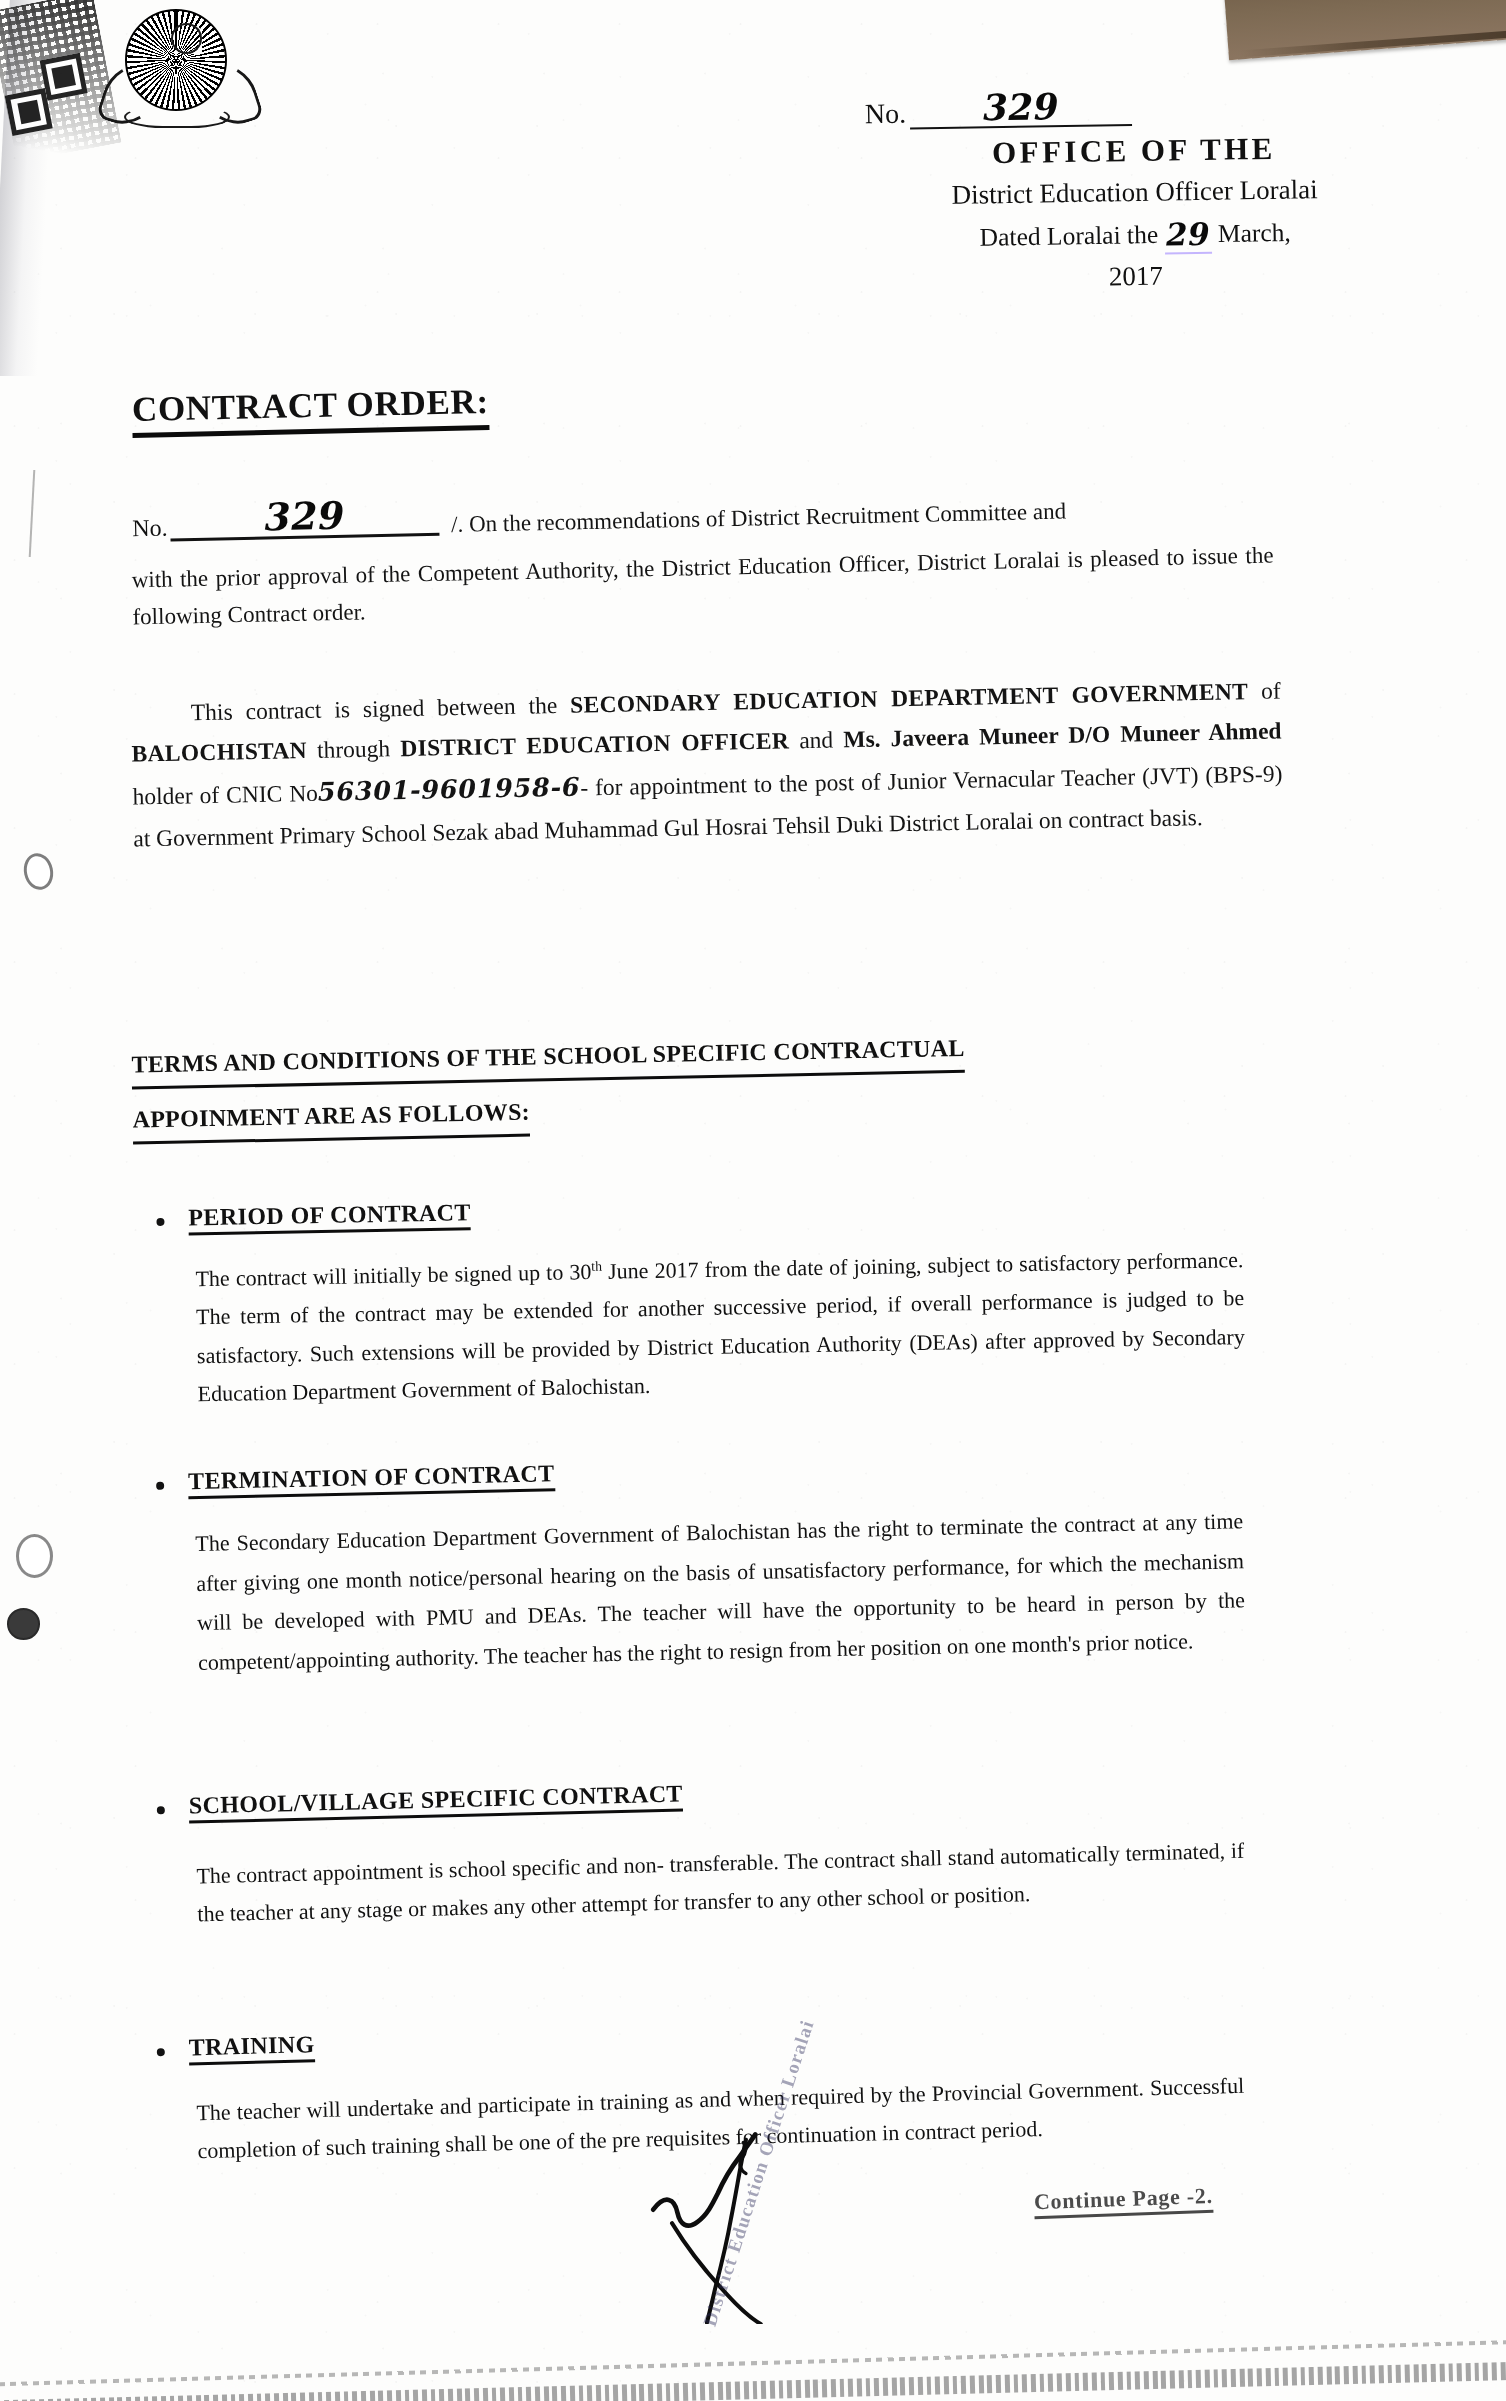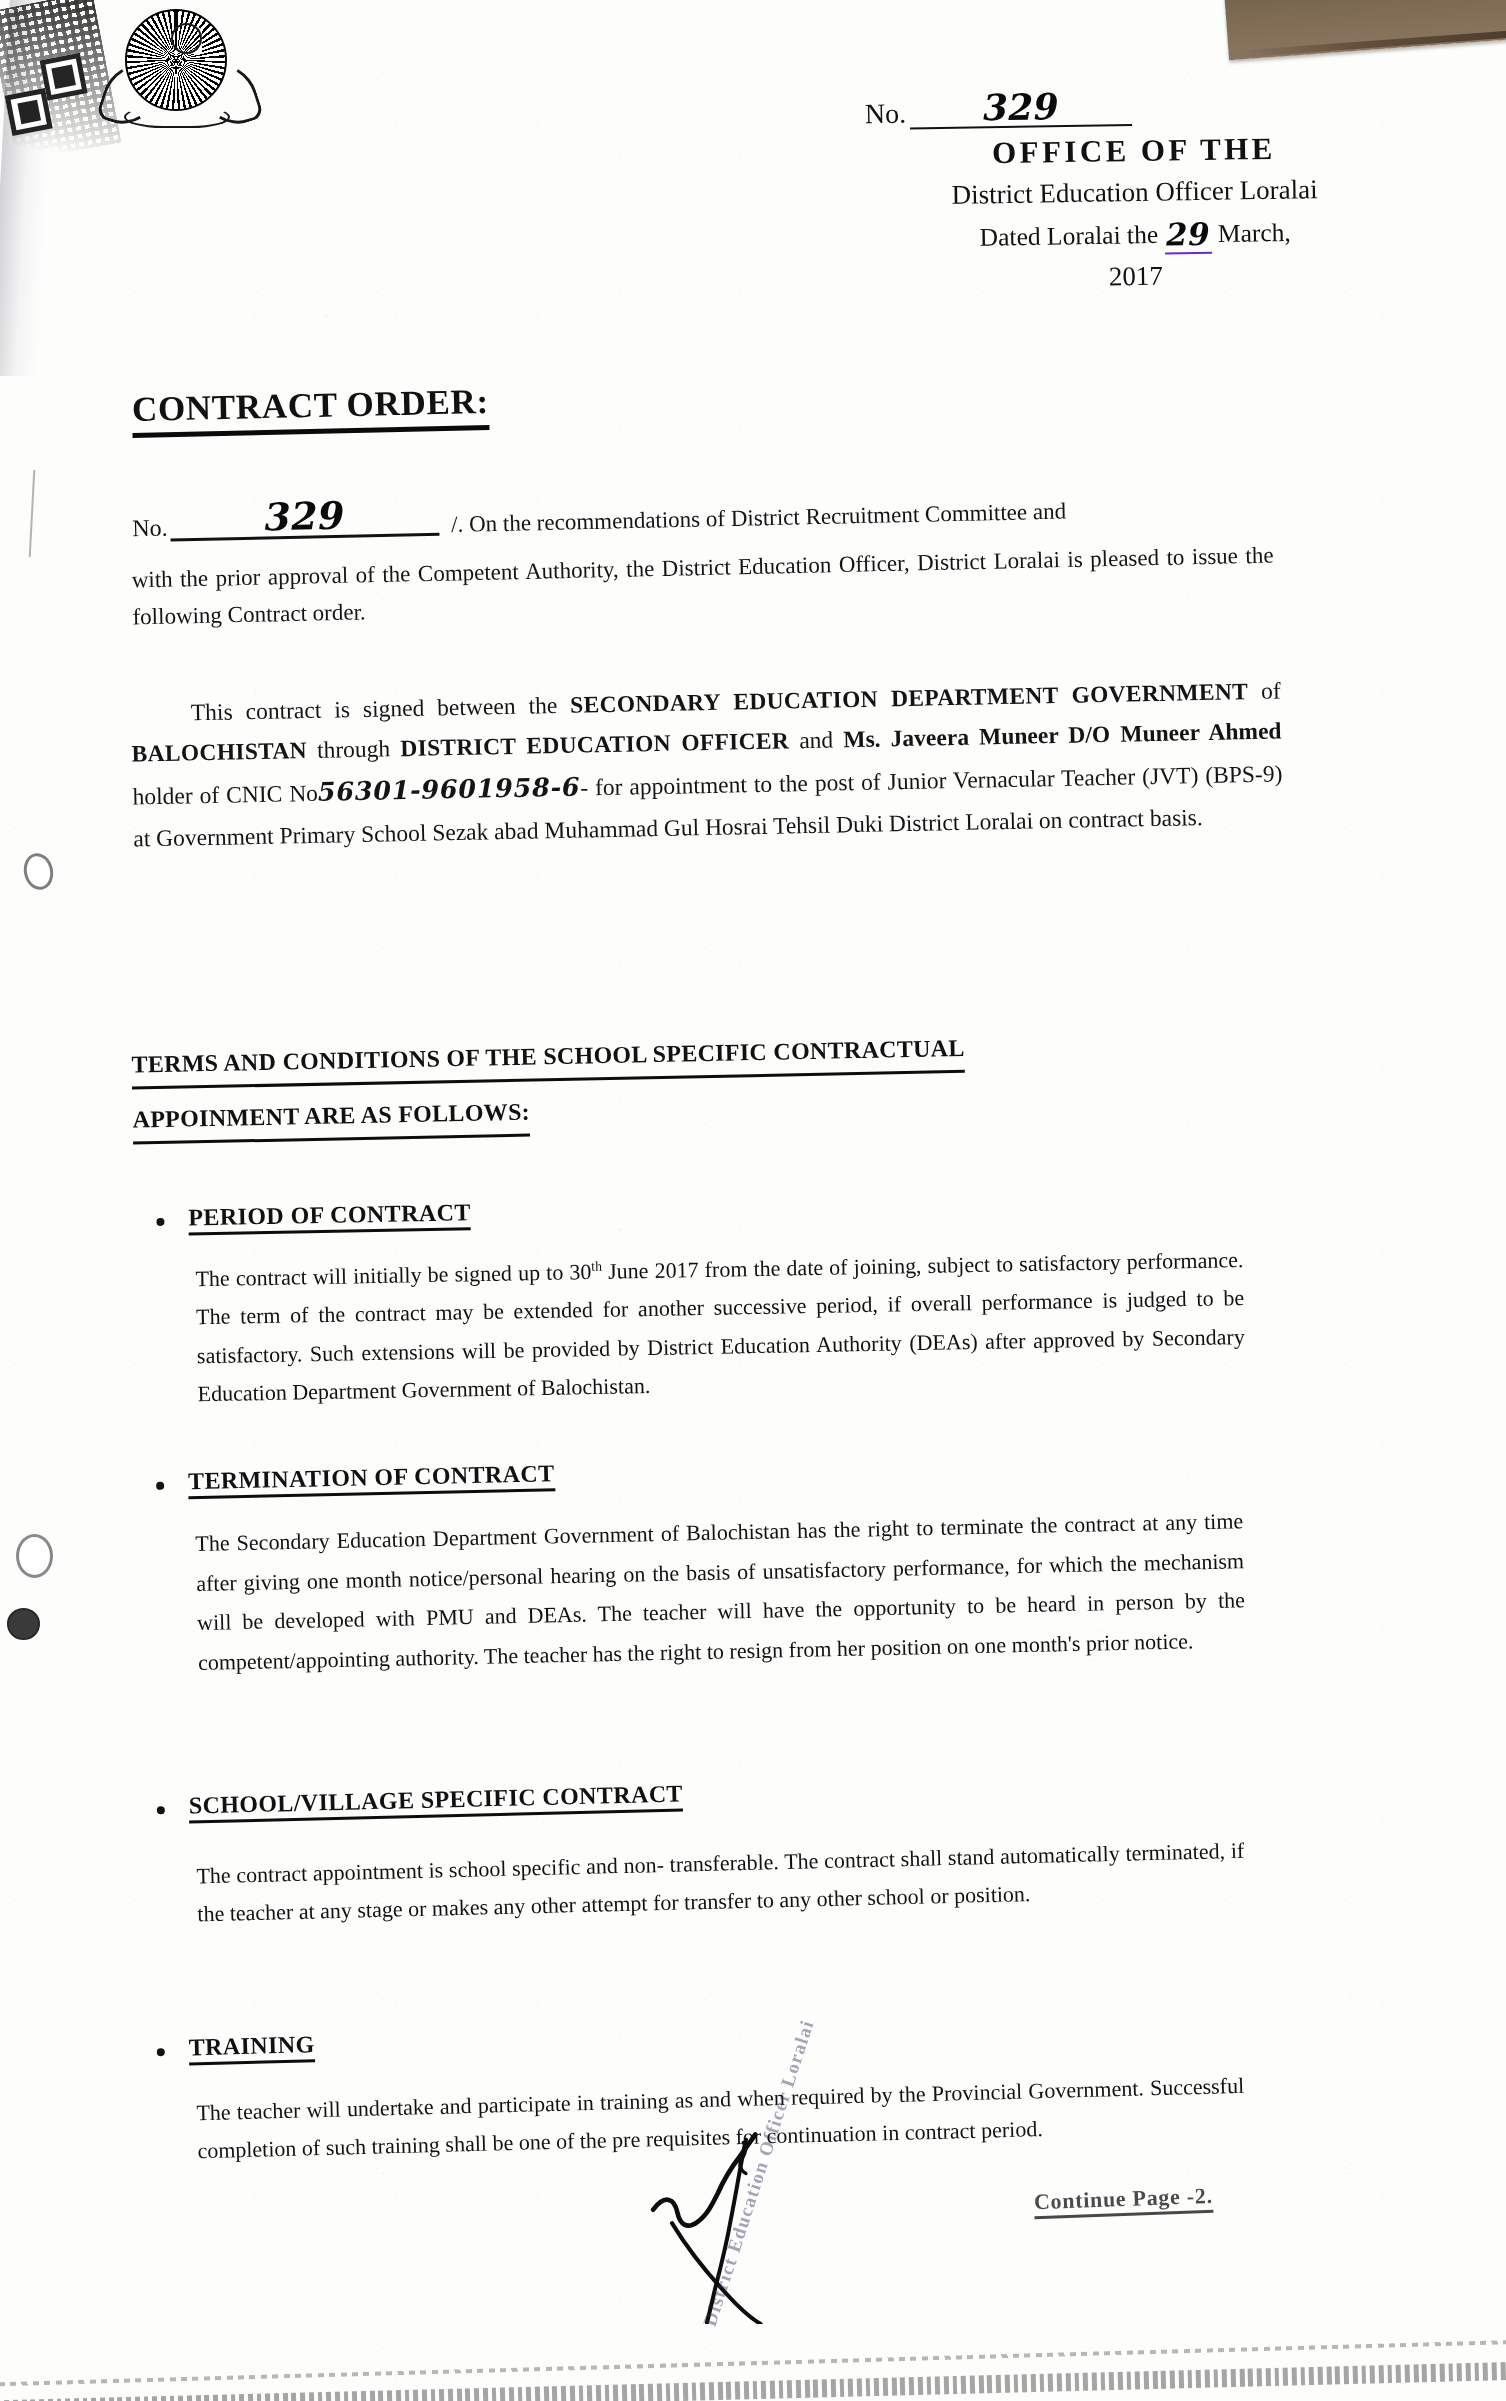--- a/index.html
+++ b/index.html
@@ -245,21 +245,21 @@
     font-weight: 500;
   }
   .hdr-dated {
     font-size: 25.5px;
     margin-top: 9.4px;
     font-weight: 500;
   }
   .hdr-date-val {
     display: inline-block;
     min-width: 47px;
-    border-bottom: 2px solid #6d28d9;
+    border-bottom: 2px solid #c4b5fd;
     font-size: 31px;
     vertical-align: -2.7px;
     text-align: center;
   }
   .hdr-year {
     font-size: 27px;
     margin-top: 5.4px;
     font-weight: 500;
   }
 

